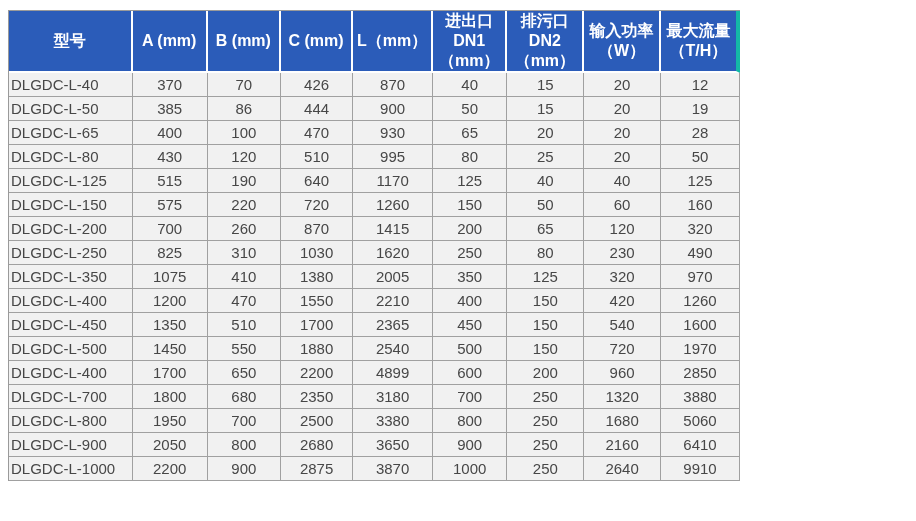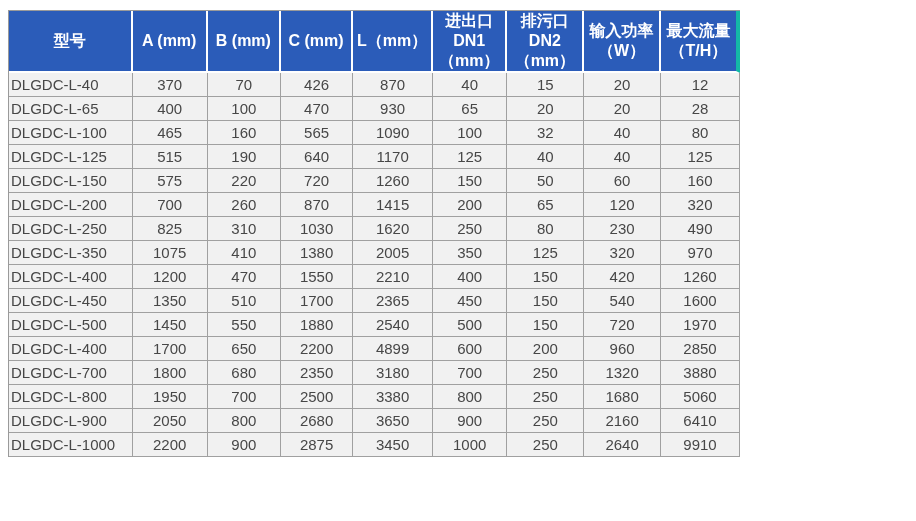--- a/index.html
+++ b/index.html
@@ -127,40 +127,51 @@
           <td>370</td>
           <td>70</td>
           <td>426</td>
           <td>870</td>
           <td>40</td>
           <td>15</td>
           <td>20</td>
           <td>12</td>
         </tr>
         <tr>
+          <td class="model-cell">DLGDC-L-50</td>
+          <td>385</td>
+          <td>86</td>
+          <td>444</td>
+          <td>900</td>
+          <td>50</td>
+          <td>15</td>
+          <td>20</td>
+          <td>19</td>
+        </tr>
+        <tr>
           <td class="model-cell">DLGDC-L-65</td>
           <td>400</td>
           <td>100</td>
           <td>470</td>
           <td>930</td>
           <td>65</td>
           <td>20</td>
           <td>20</td>
           <td>28</td>
         </tr>
         <tr>
-          <td class="model-cell">DLGDC-L-100</td>
-          <td>465</td>
-          <td>160</td>
-          <td>565</td>
-          <td>1090</td>
-          <td>100</td>
-          <td>32</td>
-          <td>40</td>
+          <td class="model-cell">DLGDC-L-80</td>
+          <td>430</td>
+          <td>120</td>
+          <td>510</td>
+          <td>995</td>
           <td>80</td>
+          <td>25</td>
+          <td>20</td>
+          <td>50</td>
         </tr>
         <tr>
           <td class="model-cell">DLGDC-L-125</td>
           <td>515</td>
           <td>190</td>
           <td>640</td>
           <td>1170</td>
           <td>125</td>
           <td>40</td>
           <td>40</td>
@@ -285,21 +296,21 @@
           <td>900</td>
           <td>250</td>
           <td>2160</td>
           <td>6410</td>
         </tr>
         <tr>
           <td class="model-cell">DLGDC-L-1000</td>
           <td>2200</td>
           <td>900</td>
           <td>2875</td>
-          <td>3450</td>
+          <td>3870</td>
           <td>1000</td>
           <td>250</td>
           <td>2640</td>
           <td>9910</td>
         </tr>
       </tbody>
   </table>
 </div>
 
 </body></html>

